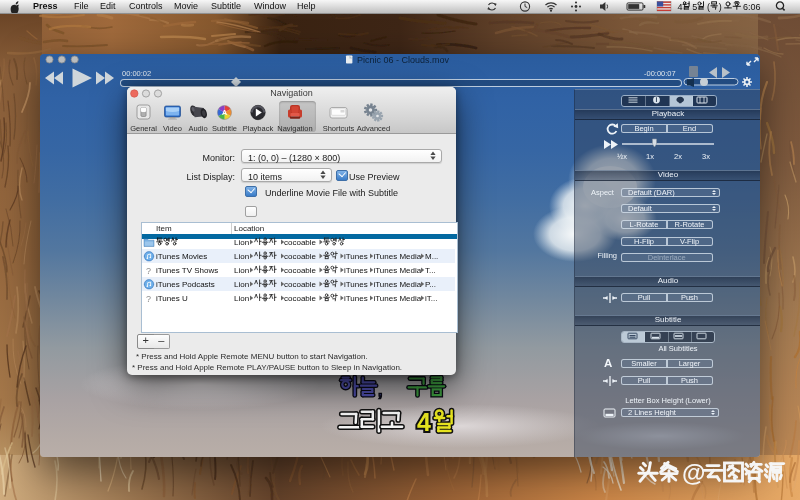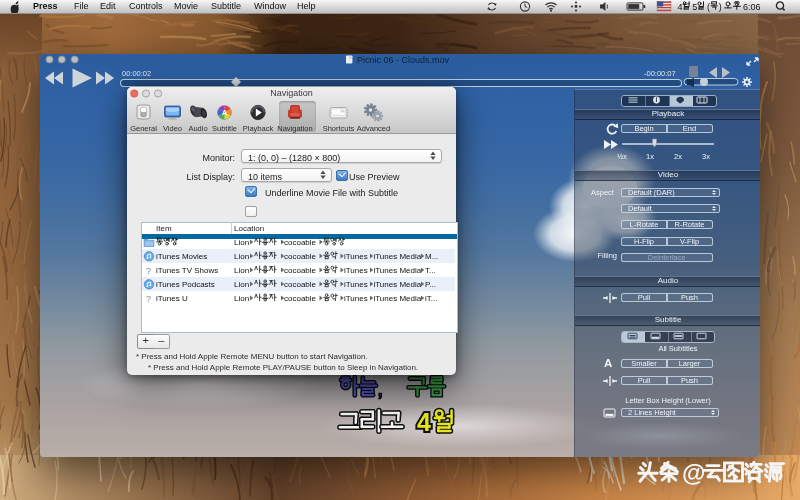--- a/index.html
+++ b/index.html
@@ -1154,21 +1154,21 @@
             <text x="231.5" y="66" font-family="Liberation Sans" font-size="8" fill="#111">iTunes Media</text>
             <path d="M279.0 60.6 l3.2 2.4 l-3.2 2.4 z" fill="#666"></path>
             <text x="283" y="66" font-family="Liberation Sans" font-size="8" fill="#111">iT...</text>
           </svg>
         </div>
   </div>
 
   <div class="abs" style="left:10px;top:247px;width:15.5px;height:13px;background:linear-gradient(#fdfdfd,#e8e8e8);border:1px solid #8a8a8a;border-radius:2px 0 0 2px;color:#333;font-size:11px;line-height:11px;text-align:center;">+</div>
   <div class="abs" style="left:26.5px;top:247px;width:15.5px;height:13px;background:linear-gradient(#fdfdfd,#e8e8e8);border:1px solid #9a9a9a;border-left:none;border-radius:0 2px 2px 0;color:#333;font-size:11px;line-height:10px;text-align:center;width:15.5px;">–</div>
   <div class="abs" style="left:9px;top:265px;font-size:8px;color:#2a2a2a;">* Press and Hold Apple Remote MENU button to start Navigation.</div>
-  <div class="abs" style="left:21px;top:276px;font-size:8px;color:#2a2a2a;">* Press and Hold Apple Remote PLAY/PAUSE button to Sleep in Navigation.</div>
+  <div class="abs" style="left:5px;top:276px;font-size:8px;color:#2a2a2a;">* Press and Hold Apple Remote PLAY/PAUSE button to Sleep in Navigation.</div>
 </div>
 
 <div class="abs" id="menubar" style="left:0;top:0;width:800px;height:13px;background:linear-gradient(#f7f7f7,#d6d6d6 60%,#bfbfbf);border-bottom:1px solid rgba(60,60,60,0.55);font-size:9px;color:#111;">
   <svg class="abs" width="14" height="13" style="left:10px;top:0">
         <path d="M7.6 3.4 c0.5 -0.6 0.9 -1.4 0.8 -2.2 c-0.7 0.05 -1.5 0.5 -2 1.1 c-0.45 0.55 -0.85 1.4 -0.7 2.2 c0.8 0 1.5 -0.5 1.9 -1.1 z M8.9 4.8 c-1.1 0 -1.9 0.6 -2.5 0.6 c-0.6 0 -1.4 -0.6 -2.3 -0.6 c-1.2 0 -2.3 0.7 -2.9 1.8 c-1.2 2.1 -0.3 5.3 0.9 7 l0 0 h5 l0 0 c1 -1.5 2.1 -4.4 1.3 -6.3 c-0.3 -0.9 0.2 -1.7 0.5 -2.5 z" fill="#222"></path>
       </svg>
   <div class="abs" style="left:33px;top:1px;font-weight:bold;">Press</div>
   <div class="abs" style="left:74px;top:1px;">File</div>
   <div class="abs" style="left:100px;top:1px;">Edit</div>
   <div class="abs" style="left:129px;top:1px;">Controls</div>

